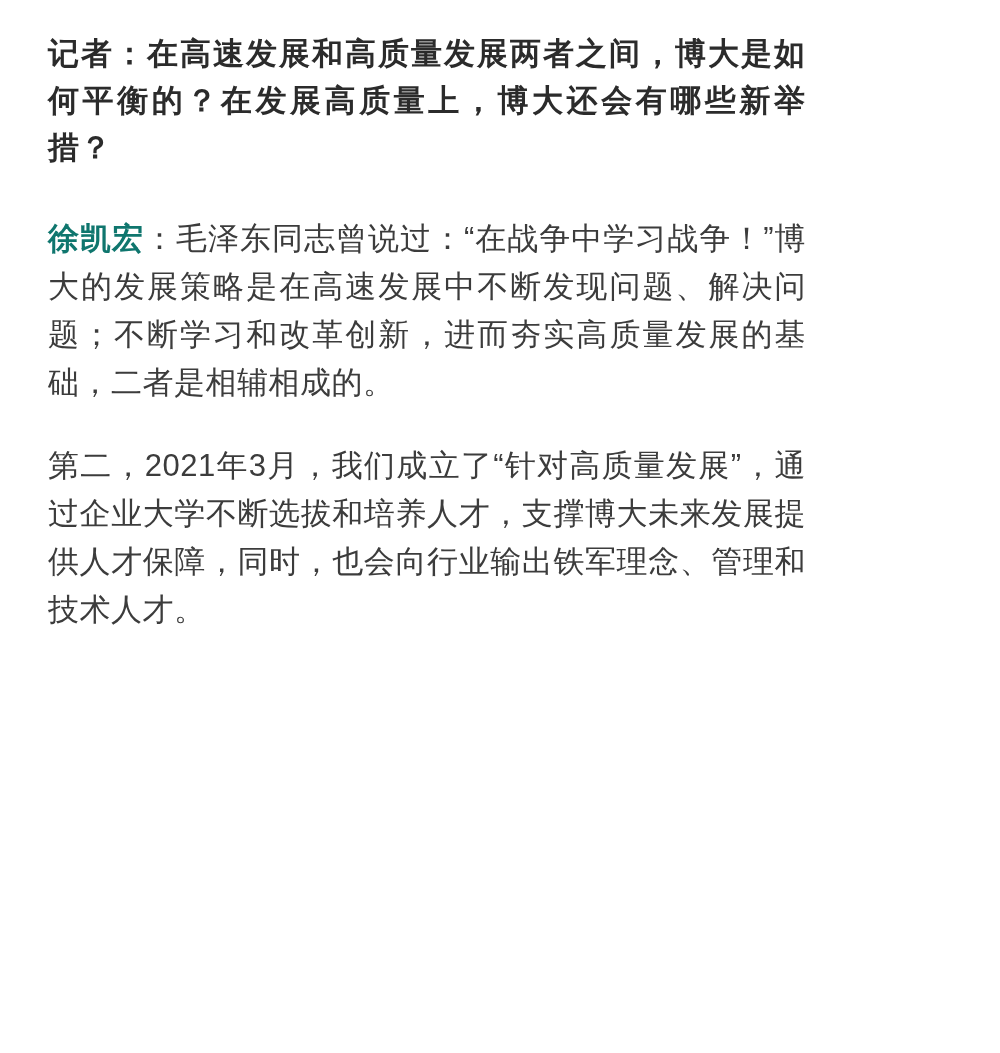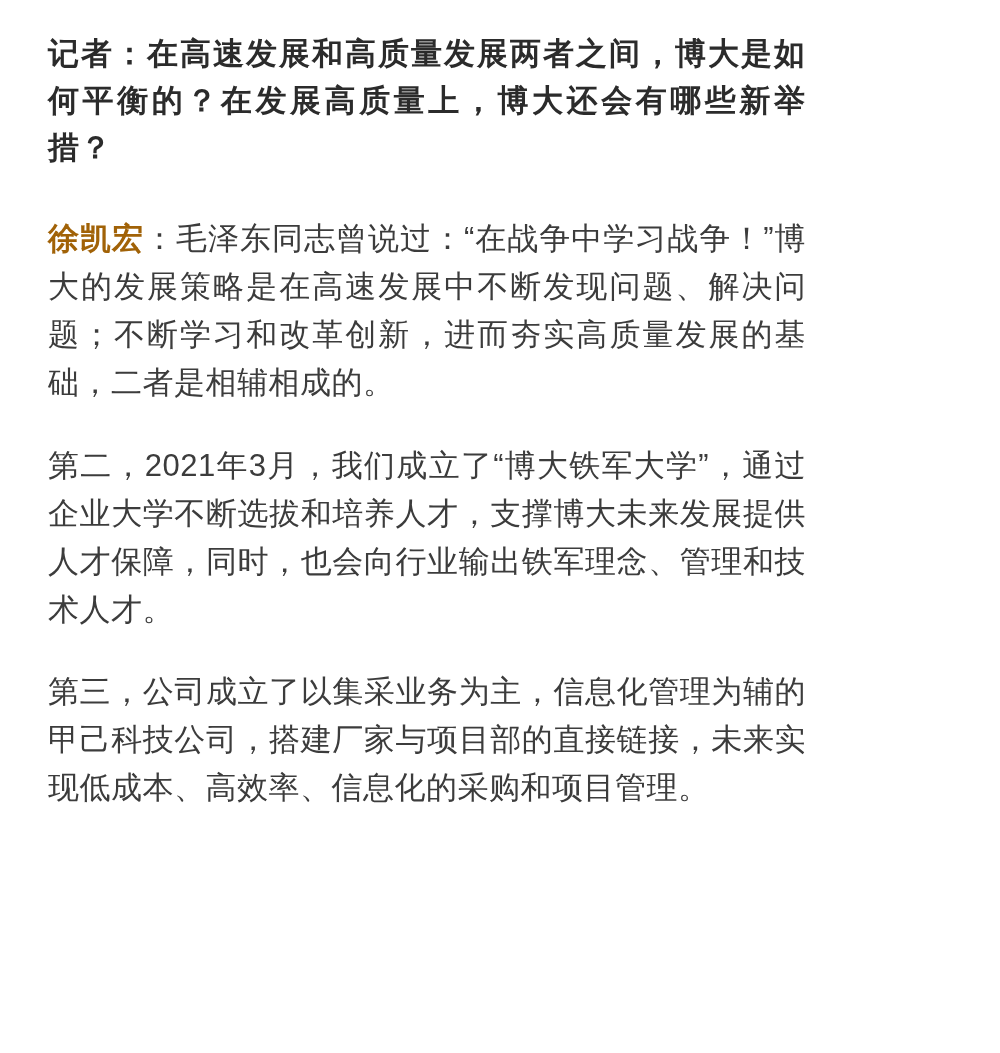--- a/index.html
+++ b/index.html
@@ -32,33 +32,32 @@
   }
   .q {
     font-weight: bold;
     color: #2b2b2b;
     letter-spacing: 1px;
     line-height: 1.52;
     margin-bottom: 44px;
   }
   .speaker {
     font-weight: bold;
-    color: #a16207;
+    color: #0f766e;
   }
   .block-lines .line {
     display: block;
   }
 </style>
 </head>
 <body>
 
 <div class="article">
 
   <p class="para q">记者：在高速发展和高质量发展两者之间，博大是如何平衡的？在发展高质量上，博大还会有哪些新举措？</p>
 
   <p class="para"><span class="speaker">徐凯宏</span><span>：</span><span>毛泽东同志曾说过：“在战争中学习战争！”博大的发展策略是在高速发展中不断发现问题、解决问题；不断学习和改革创新，进而夯实高质量发展的基础，二者是相辅相成的。</span></p>
 
 
-  <p class="para">第二，2021年3月，我们成立了“博大铁军大学”，通过企业大学不断选拔和培养人才，支撑博大未来发展提供人才保障，同时，也会向行业输出铁军理念、管理和技术人才。</p>
+  <p class="para">第二，2021年3月，我们成立了“针对高质量发展”，通过企业大学不断选拔和培养人才，支撑博大未来发展提供人才保障，同时，也会向行业输出铁军理念、管理和技术人才。</p>
 
-  <p class="para">第三，公司成立了以集采业务为主，信息化管理为辅的甲己科技公司，搭建厂家与项目部的直接链接，未来实现低成本、高效率、信息化的采购和项目管理。</p>
 
 </div>
 
 </body></html>

